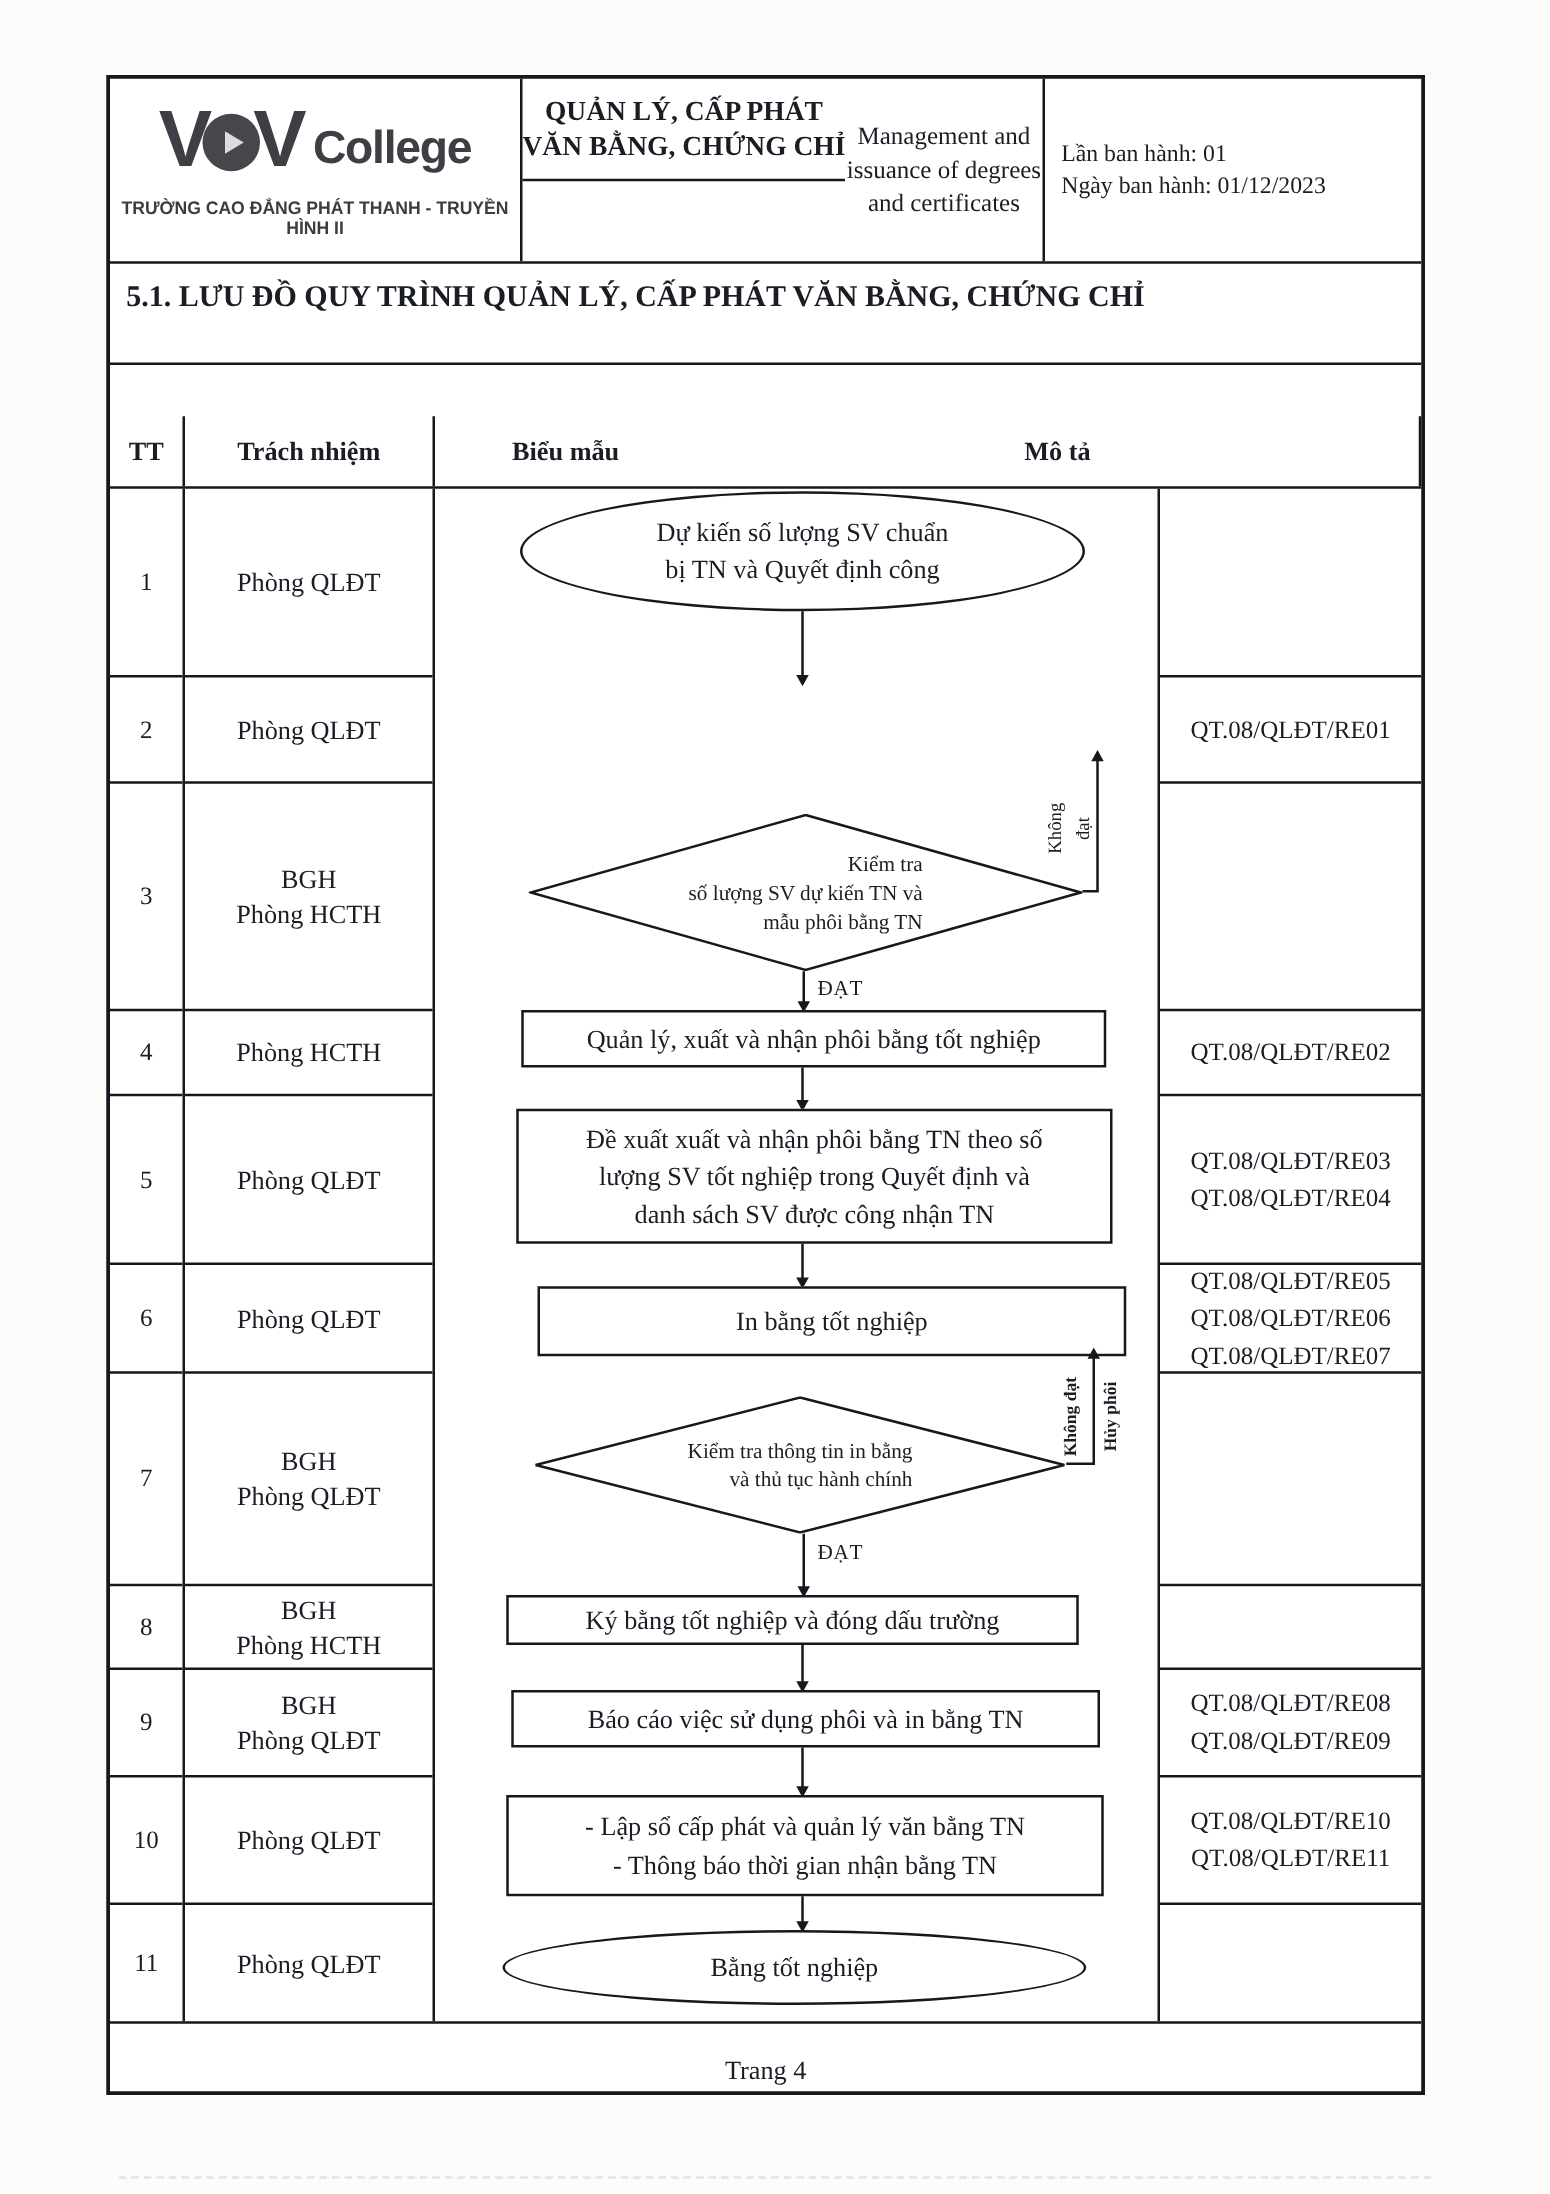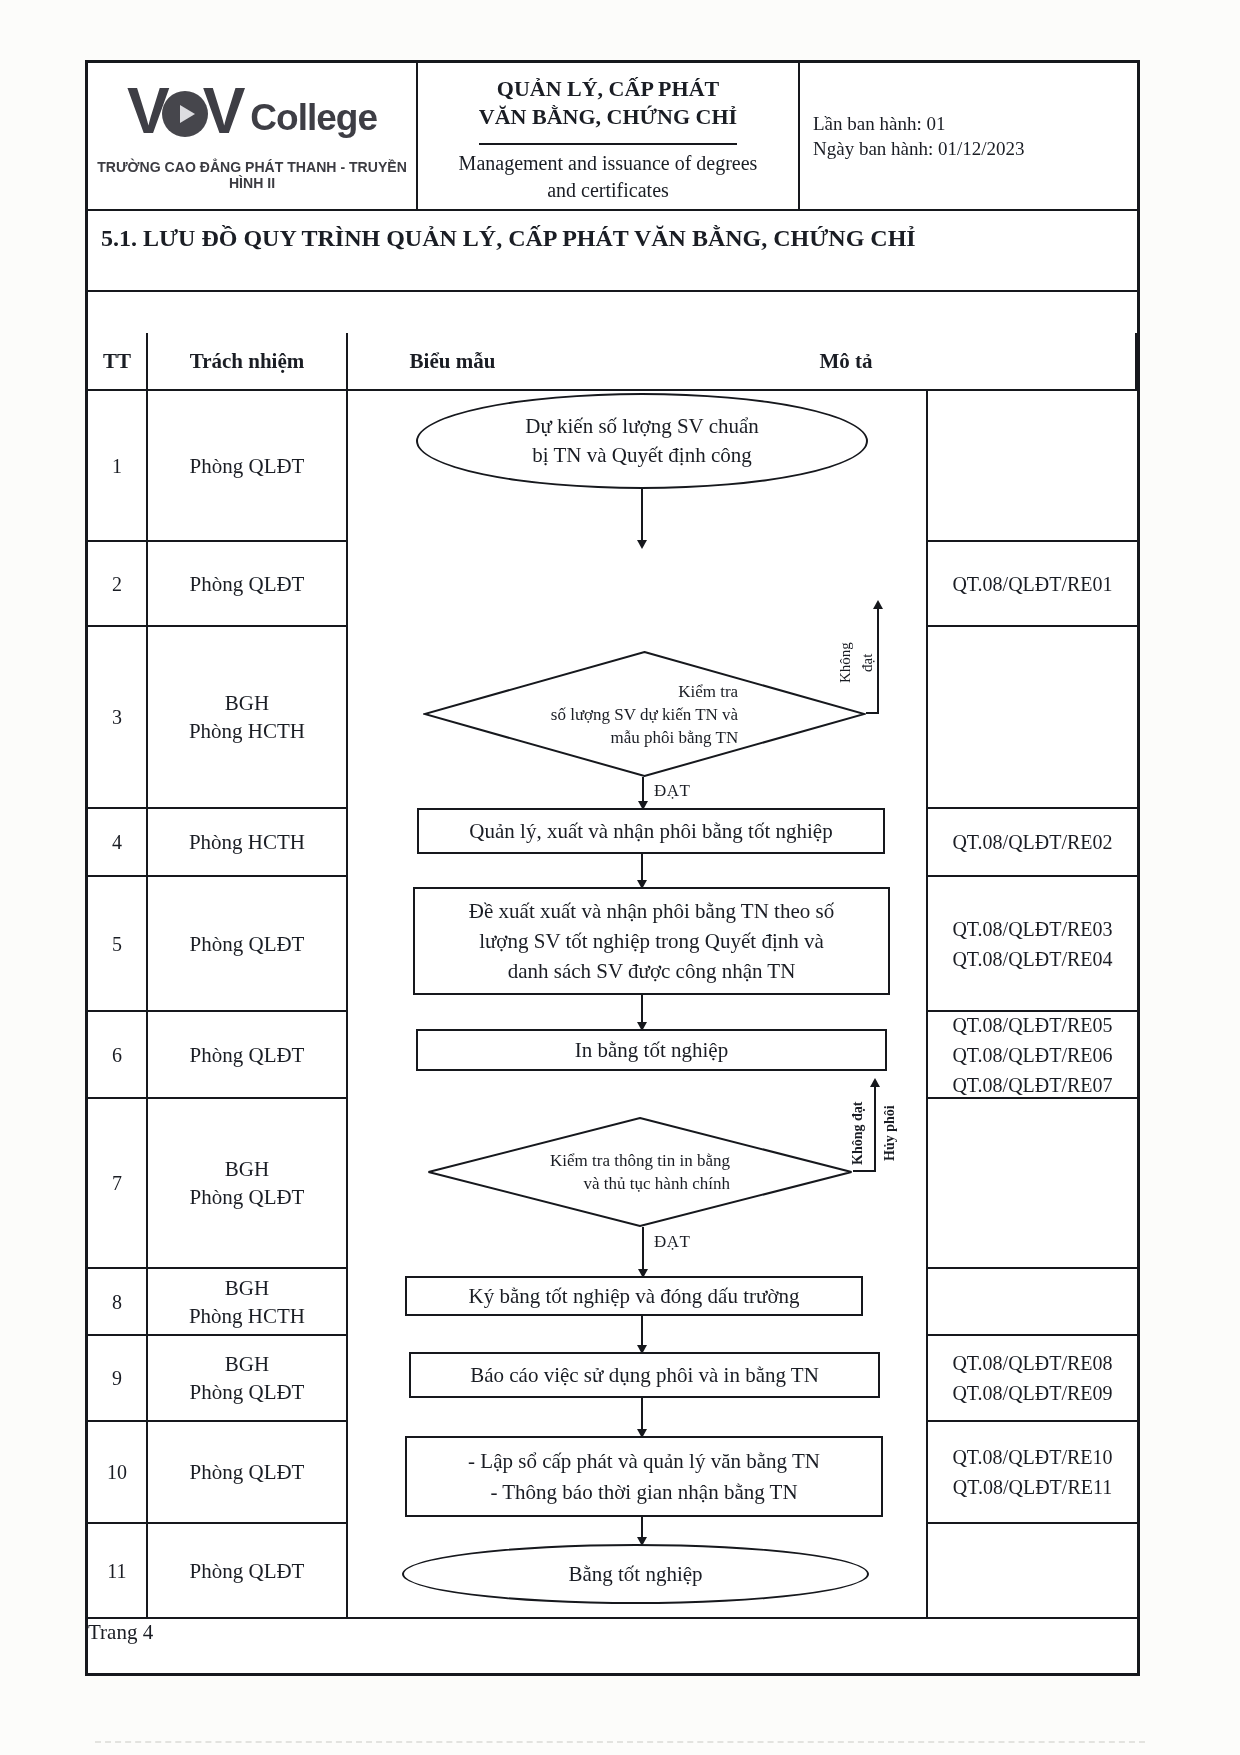--- a/index.html
+++ b/index.html
@@ -32,21 +32,21 @@
   .logo-play {
     width: 0; height: 0; margin-left: 5px;
     border-left: 15px solid #dcdce0; border-top: 9px solid transparent; border-bottom: 9px solid transparent;
   }
   .logo-college { font-size: 37px; font-weight: 700; letter-spacing: -1px; margin: 14px 0 0 8px; }
   .logo-sub {
     margin-top: 12px; text-align: center;
     font-family: "Liberation Sans", "DejaVu Sans", sans-serif;
     font-weight: 700; font-size: 14.5px; color: #3c3c42; transform: scaleX(.97);
   }
-  .hdr-mid { width: 382px; border-right: 2px solid #16181d; display: flex; flex-direction: column; align-items: center; }
+  .hdr-mid { width: 418px; border-right: 2px solid #16181d; display: flex; flex-direction: row; }
   .hdr-mid-vi {
     height: 82px; border-bottom: 2px solid #16181d;
     display: flex; align-items: center; justify-content: center; text-align: center;
     font-weight: bold; font-size: 22px; line-height: 28px; white-space: pre-line;
   }
   .hdr-mid-en {
     flex: 1; display: flex; align-items: center; justify-content: center; text-align: center;
     font-size: 20px; line-height: 27px; white-space: pre-line;
   }
   .hdr-info {
@@ -103,21 +103,21 @@
     text-align: right; white-space: pre-line; font-size: 17px; line-height: 23px;
   }
   .lbl { position: absolute; font-size: 17px; letter-spacing: .5px; }
   .rot {
     position: absolute; writing-mode: vertical-rl; transform: rotate(180deg);
     text-align: center; white-space: pre-line; font-size: 15px; line-height: 22px;
   }
   .rot.b { font-weight: bold; font-size: 14px; }
 
   
-  .ftr { flex: 1; display: flex; align-items: flex-end; justify-content: flex-start; padding-bottom: 28px; font-size: 21px; }
+  .ftr { flex: 1; display: flex; align-items: flex-end; justify-content: center; padding-bottom: 4px; font-size: 21px; }
 
   .artifact {
     position: absolute; left: 95px; right: 95px; bottom: 12px;
     border-top: 2px dashed #cfcfca; opacity: .55;
   }
 </style>
 </head>
 <body>
 
 <div class="page">
@@ -213,21 +213,21 @@
           <div class="lbl" style="left:306px;top:390px">ĐẠT</div>
 
           <div class="fc-node" style="left:69px;top:417px;width:468px;height:46px">Quản lý, xuất và nhận phôi bằng tốt nghiệp</div>
           <div class="varr" style="left:293px;top:463px;height:33px"></div>
 
           <div class="fc-node" style="left:65px;top:496px;width:477px;height:108px;line-height:30px">Đề xuất xuất và nhận phôi bằng TN theo số
 lượng SV tốt nghiệp trong Quyết định và
 danh sách SV được công nhận TN</div>
           <div class="varr" style="left:293px;top:604px;height:34px"></div>
 
-          <div class="fc-node" style="left:68px;top:638px;width:471px;height:42px">In bằng tốt nghiệp</div>
+          <div class="fc-node" style="left:82px;top:638px;width:471px;height:56px">In bằng tốt nghiệp</div>
 
           <div class="varr up" style="left:526px;top:689px;height:92px"></div>
           <div class="hseg" style="left:505px;top:779px;width:23px"></div>
           <div class="rot b" style="left:499px;top:700px;width:23px;height:84px">Không đạt</div>
           <div class="rot b" style="left:531px;top:700px;width:23px;height:84px">Hủy phôi</div>
 
           <svg class="fc-svg" style="left:79px;top:726px" width="426" height="110" viewBox="0 0 426 110">
             <polygon points="213,1 424.5,55 213,109 1.5,55" fill="#ffffff" stroke="#16181d" stroke-width="2"></polygon>
           </svg>
           <div class="fc-dtext" style="left:79px;top:726px;width:426px;height:110px">Kiểm tra thông tin in bằng

